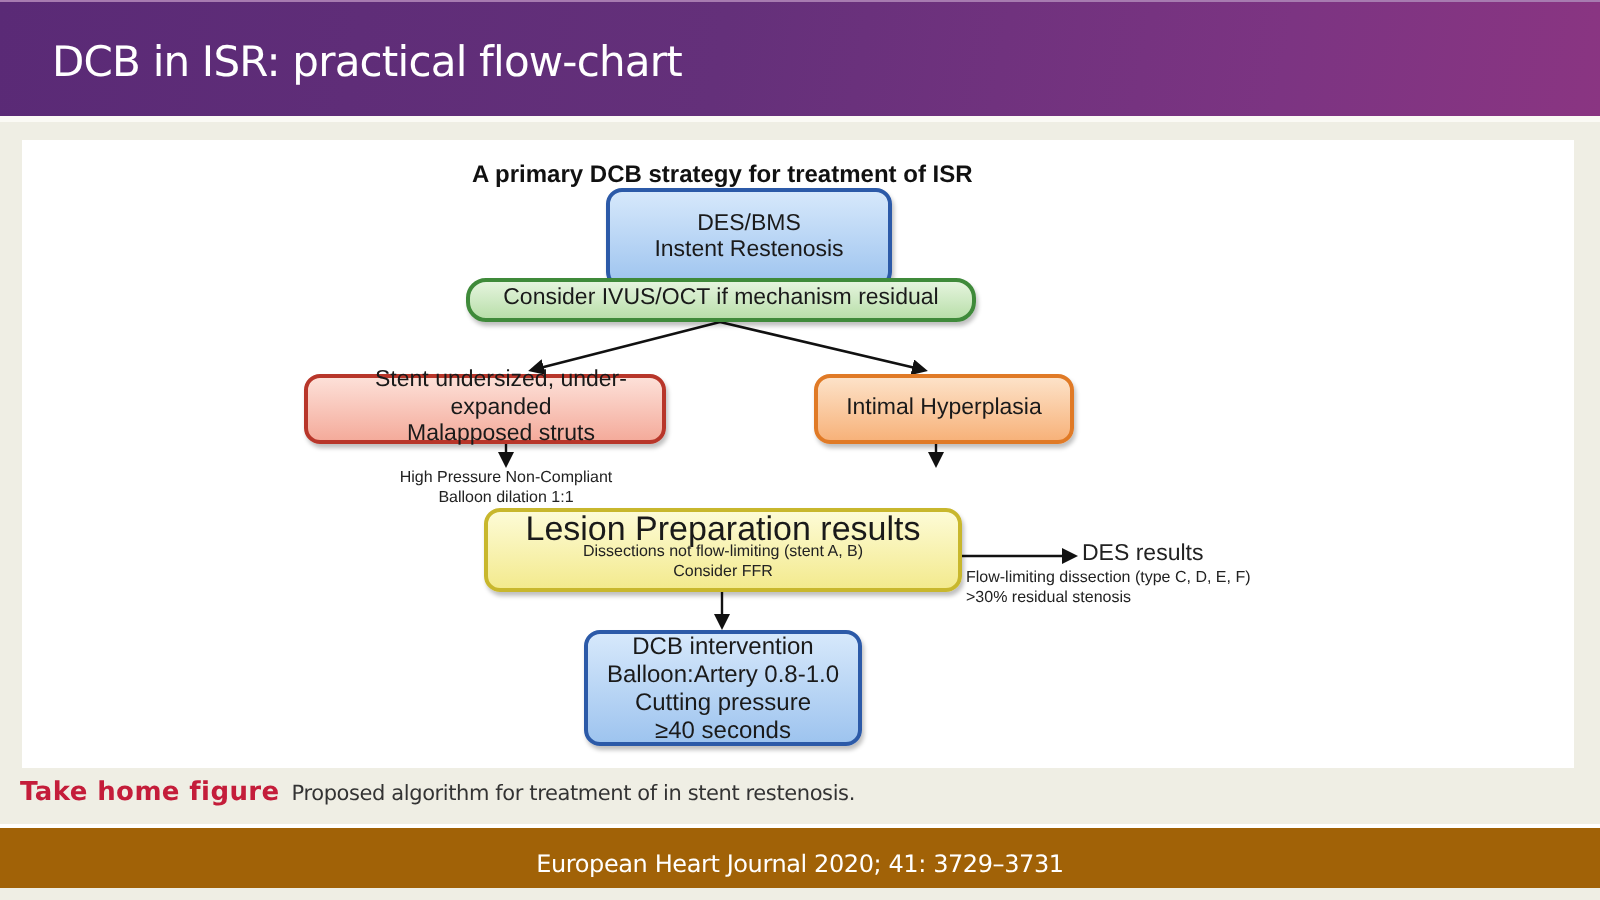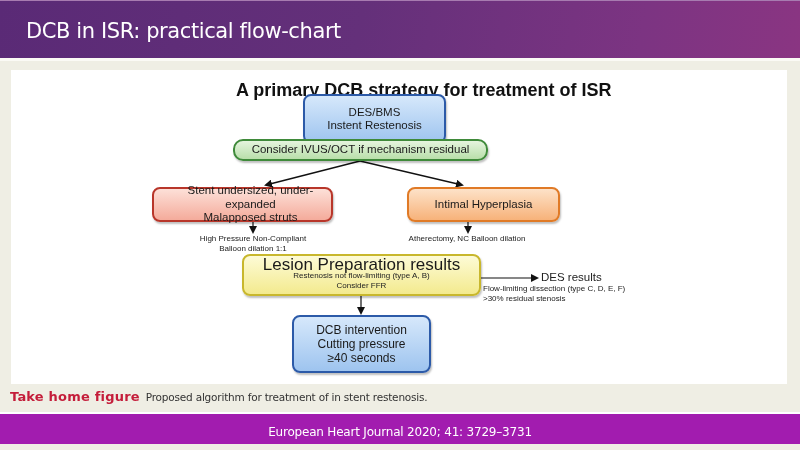--- a/index.html
+++ b/index.html
@@ -4,35 +4,35 @@
 <style>
   html, body { margin:0; padding:0; }
   body { width:800px; height:450px; position:relative; overflow:hidden; background:#efeee4; font-family:"Liberation Sans", sans-serif; }
   .header { position:absolute; left:0; top:0; width:800px; height:58px;
     background:linear-gradient(100deg,#5a2a76 0%,#64307a 45%,#7c3482 80%,#8a3582 100%);
     border-top:1px solid #a77bb0; box-sizing:border-box; }
   .header-title { position:absolute; left:26px; top:18px; color:#fff; font-size:21px; font-family:"DejaVu Sans", sans-serif; letter-spacing:-0.4px; }
   .header-rule { position:absolute; left:0; top:58px; width:800px; height:3px; background:#fbfaf5; }
   .panel { position:absolute; left:0; top:61px; width:800px; height:351px; background:#efeee4; }
   .figure { position:absolute; left:11px; top:70px; width:776px; height:314px; background:#fff; }
-  .fig-title { position:absolute; left:236px; top:80px; font-size:18px; font-weight:bold; color:#111; }
+  .fig-title { position:absolute; left:236px; top:80px; font-size:12px; font-weight:bold; color:#111; }
   .box { position:absolute; box-sizing:border-box; border-radius:8px; text-align:center; color:#1a1a1a; font-size:11.5px; line-height:13.5px; display:flex; flex-direction:column; justify-content:center; align-items:center; box-shadow:1px 2px 2px rgba(0,0,0,0.25); }
   .box-blue { background:linear-gradient(#d6e8fb,#9ec4ef); border:2px solid #2c5aa8; }
   .box-green { background:linear-gradient(#e5f4de,#b9dfaa); border:2px solid #3f8a3a; border-radius:10px; }
   .box-red { background:linear-gradient(#fde0d8,#f4ab9b); border:2px solid #b8362a; }
   .box-orange { background:linear-gradient(#fde2c8,#f7b27a); border:2px solid #e07a26; }
   .box-yellow { background:linear-gradient(#fdfbd6,#f3ea8e); border:2px solid #c8b72d; }
   .small { font-size:8px; line-height:10px; color:#222; }
   .note { position:absolute; font-size:8px; line-height:10px; color:#222; text-align:center; }
   .note-left { text-align:left; }
   svg.arrows { position:absolute; left:0; top:0; width:800px; height:450px; pointer-events:none; }
   .caption { position:absolute; left:10px; top:389px; font-size:11px; color:#222; white-space:nowrap; }
   .caption-label { color:#c41d3a; font-weight:bold; font-size:13px; font-family:"DejaVu Sans", sans-serif; margin-right:6px; letter-spacing:0.2px; }
   .caption-text { font-family:"DejaVu Sans", sans-serif; font-size:10.5px; color:#333; letter-spacing:-0.2px; }
-  .footer { position:absolute; left:0; top:412px; width:800px; height:32px; background:#a21caf; border-top:2px solid #fff; box-sizing:border-box; }
+  .footer { position:absolute; left:0; top:412px; width:800px; height:32px; background:#a16207; border-top:2px solid #fff; box-sizing:border-box; }
   .footer-text { position:absolute; left:0; width:800px; top:11px; text-align:center; color:#fff; font-size:12px; font-family:"DejaVu Sans", sans-serif; letter-spacing:-0.2px; }
   .dcb-title { font-size:12px; line-height:14px;text-align:right; }
 </style>
 </head>
 <body>
 
 <div class="header">
   <div class="header-title">DCB in ISR: practical flow-chart</div>
 </div>
 <div class="header-rule"></div>
@@ -64,49 +64,49 @@
 
 <div class="box box-green" style="left:233px;top:139px;width:255px;height:22px;">
   <span>Consider IVUS/OCT if mechanism residual</span>
 </div>
 
 <div class="box box-red" style="left:152px;top:187px;width:181px;height:35px;padding-left:16px;">
   <span>Stent undersized, under-expanded</span>
   <span>Malapposed struts</span>
 </div>
 
-<div class="box box-orange" style="left:407px;top:187px;width:153px;height:35px;">
+<div class="box box-orange" style="left:407px;top:187px;width:130px;height:35px;">
   <span>Intimal Hyperplasia</span>
 </div>
 
 <div class="note" style="left:178px;top:234px;width:150px;">
   <div>High Pressure Non-Compliant</div>
   <div>Balloon dilation 1:1</div>
 </div>
 
 <div class="note" style="left:392px;top:234px;width:150px;">
-  <div>Atherectomy, NC Balloon dilation</div>
 </div>
 
 <div class="box box-yellow" style="left:242px;top:254px;width:239px;height:42px;">
   <span style="font-size:17px;line-height:12px;">Lesion Preparation results</span>
-  <span class="small">Restenosis not flow-limiting (type A, B)</span>
+  <span class="small">Dissections not flow-limiting (stent A, B)</span>
   <span class="small">Consider FFR</span>
 </div>
 
 <div class="note" style="left:541px;top:271px;font-size:11.5px;line-height:13px;text-align:left;">
   <span>DES results</span>
 </div>
 <div class="note note-left" style="left:483px;top:284px;">
   <div>Flow-limiting dissection (type C, D, E, F)</div>
   <div>&gt;30% residual stenosis</div>
 </div>
 
 <div class="box box-blue" style="left:292px;top:315px;width:139px;height:58px;">
   <span class="dcb-title">DCB intervention</span>
+  <span class="dcb-title">Balloon:Artery 0.8-1.0</span>
   <span class="dcb-title">Cutting pressure</span>
   <span class="dcb-title">≥40 seconds</span>
 </div>
 
 <div class="caption">
   <span class="caption-label">Take home figure</span><span class="caption-text">Proposed algorithm for treatment of in stent restenosis.</span>
 </div>
 
 <div class="footer">
   <div class="footer-text">European Heart Journal 2020; 41: 3729–3731</div>

